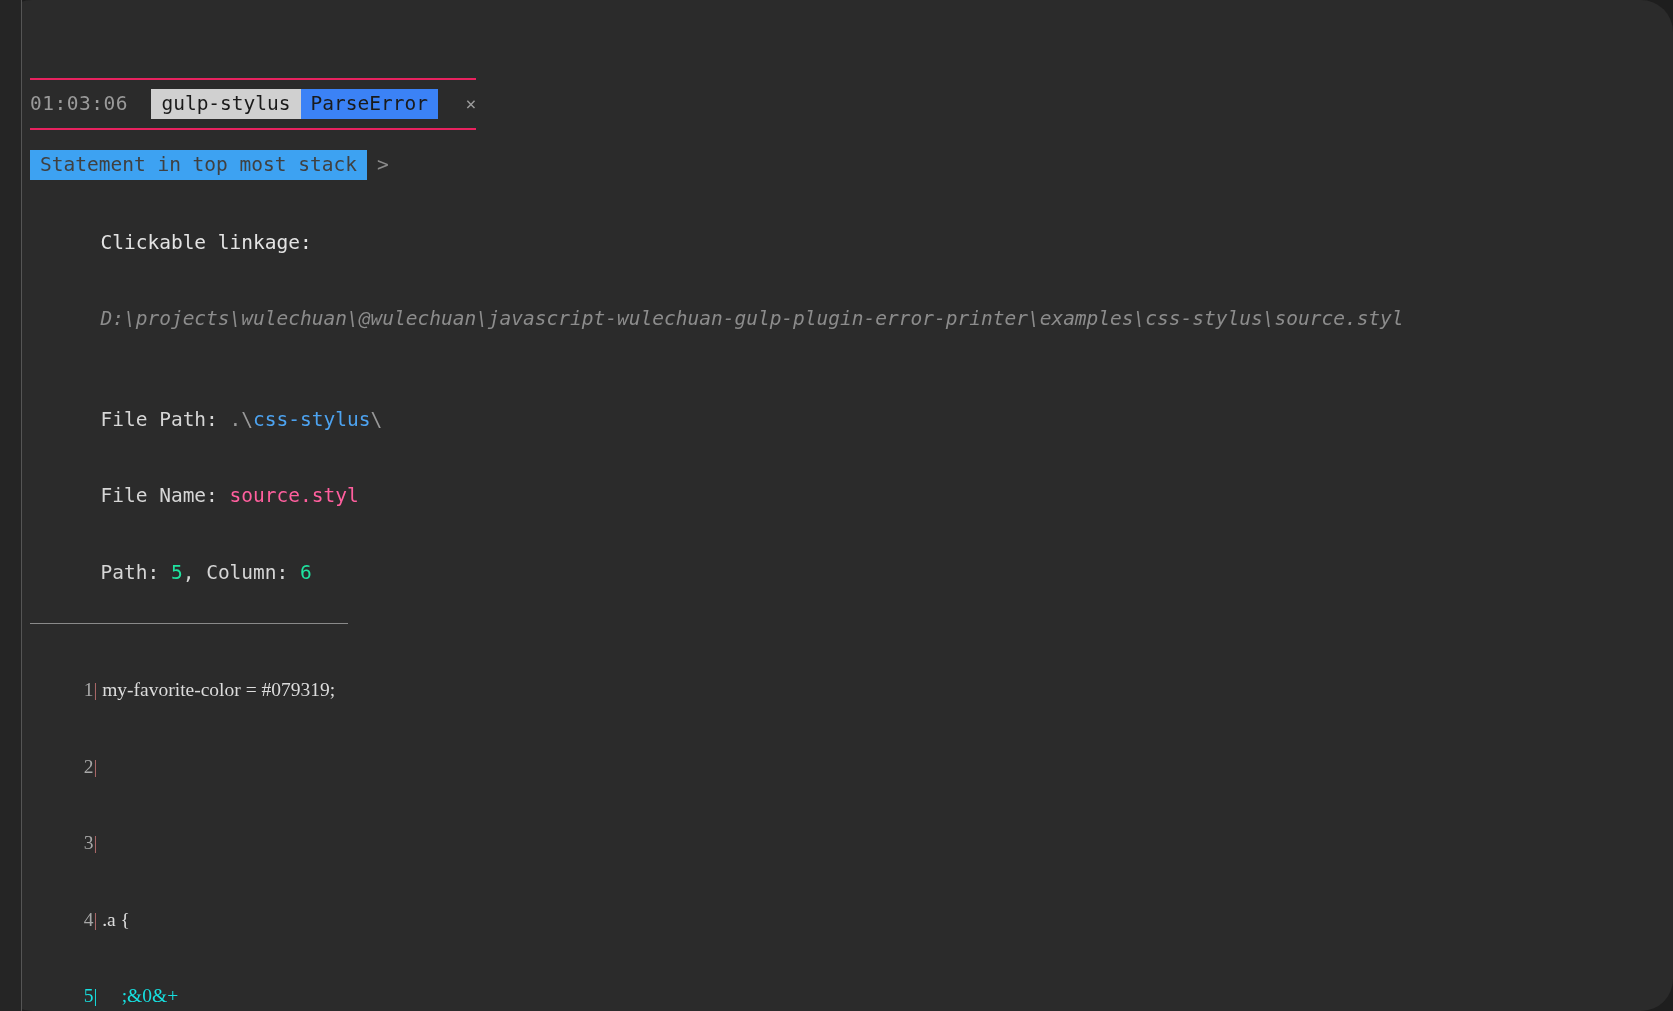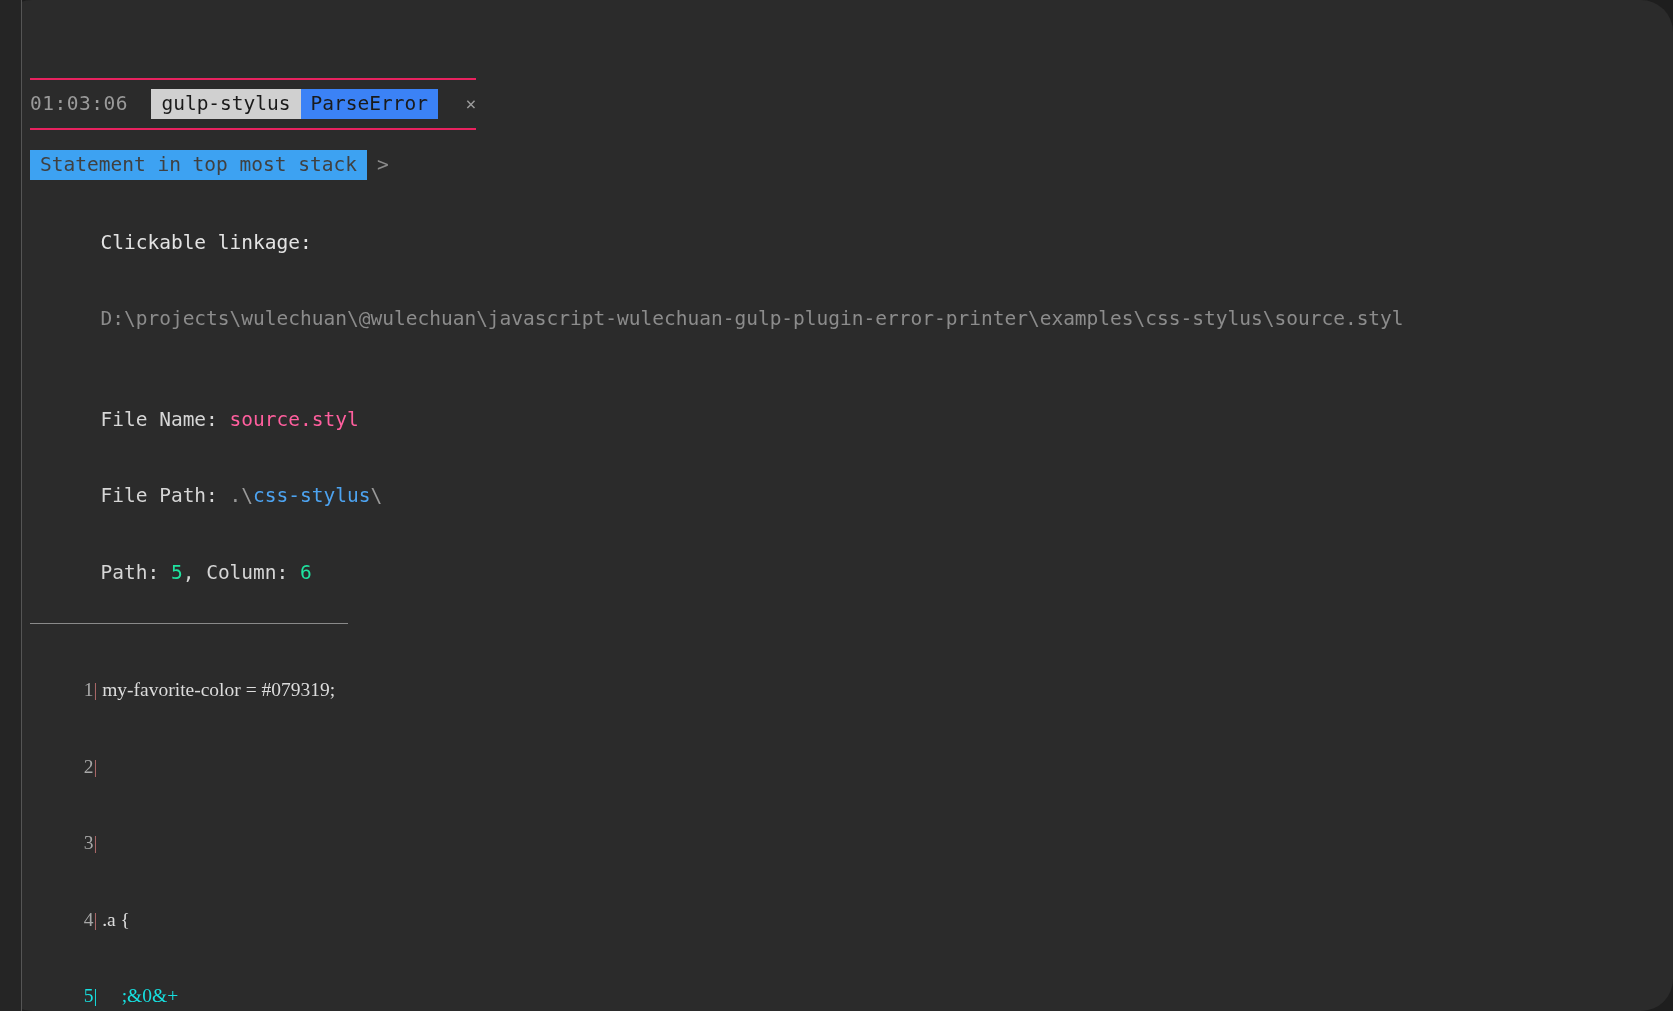--- a/index.html
+++ b/index.html
@@ -113,21 +113,21 @@
     color: #404040;
     padding: 2px 10px;
   }
   .chevron {
     color: #8a8a8a;
     padding-left: 10px;
   }
 
   
   .link-label { color: #e4e4e4; }
-  .link-path  { color: #8c8c8c; }
+  .link-path  { color: #8c8c8c; font-style: italic; }
 
   
   .meta-key   { color: #d6d6d6; }
   .meta-dim   { color: #9a9a9a; }
   .meta-dir   { color: #4da3f0; }
   .meta-file  { color: #ff5f9e; }
   .meta-num   { color: #1fe3a0; }
 
   
   .code-line { white-space: pre; font-family: Liberation Serif, serif; }
@@ -180,25 +180,25 @@
     <div class="row">
       <span class="link-label">Clickable linkage:</span>
     </div>
     <div class="row">
       <span class="link-path">D:\projects\wulechuan\@wulechuan\javascript-wulechuan-gulp-plugin-error-printer\examples\css-stylus\source.styl</span>
     </div>
 
     <div class="spacer-24"></div>
 
     <div class="row">
+      <span class="meta-key">File Path: </span><span class="meta-dim">.\</span><span class="meta-dir">css-stylus</span><span class="meta-dim">\</span>
+    </div>
+
+    <div class="row">
       <span class="meta-key">File Name: </span><span class="meta-file">source.styl</span>
-    </div>
-
-    <div class="row">
-      <span class="meta-key">File Path: </span><span class="meta-dim">.\</span><span class="meta-dir">css-stylus</span><span class="meta-dim">\</span>
     </div>
 
     <div class="row">
       <span class="meta-key">Path: </span><span class="meta-num">5</span><span class="meta-key">, Column: </span><span class="meta-num">6</span>
     </div>
 
     <div class="spacer-12"></div>
     <div class="rule-thin"></div>
 
     <div class="spacer-28"></div>

